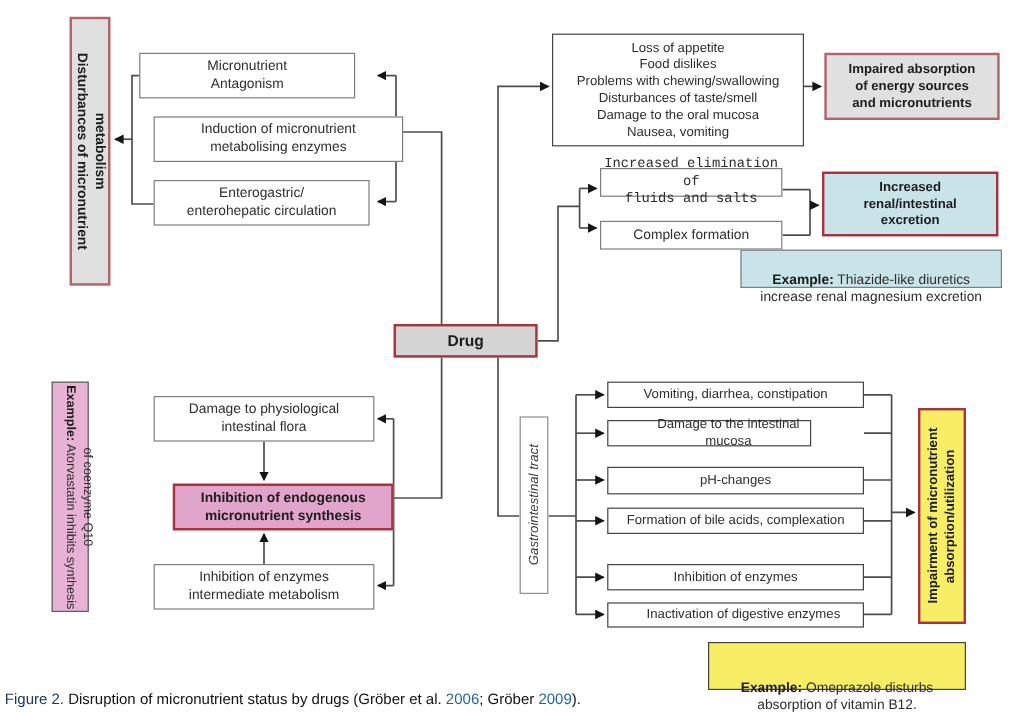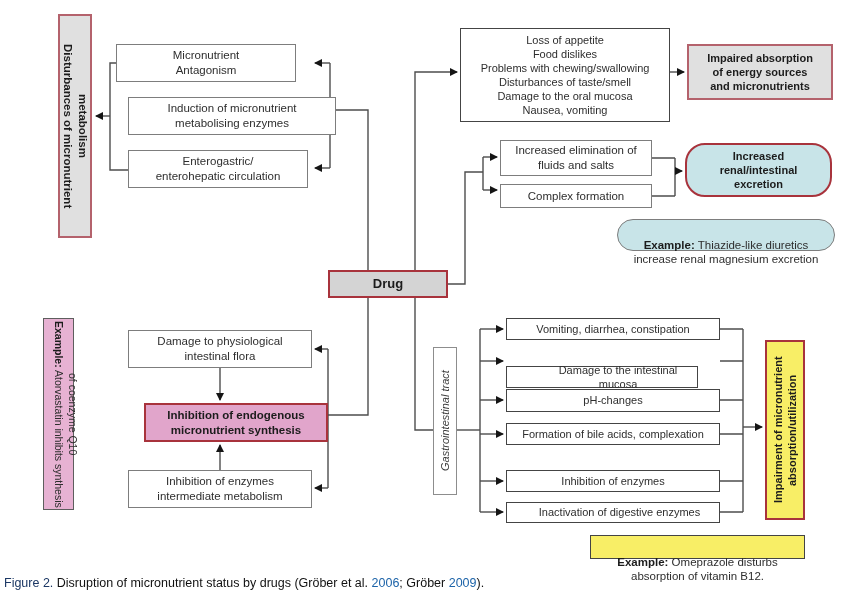--- a/index.html
+++ b/index.html
@@ -15,21 +15,21 @@
     text-align:center;background:#ffffff;
     border:1.5px solid #7d7d7d;
     font-size:11.5px;line-height:1.28;white-space:pre-line;
   }
   .dark-border{border:1.5px solid #444444;}
   .red-thick{border:2.6px solid #A8333C;}
   .red-thin{border:2px solid #B4626C;}
   .bold{font-weight:bold;color:#1c1c1c;}
   .gray-fill{background:#E0E0E0;}
   .drug-fill{background:#D4D4D4;}
-  .cyan-fill{background:#C8E4E8;border-radius:20px;}
+  .cyan-fill{background:#C8E4E8;}
   .pink-fill{background:#E1A5CB;}
   .pink-fill-light{background:#E7B2D3;}
   .yellow-fill{background:#F8EE66;}
   
   .vert-down{writing-mode:vertical-lr;}
   
   .vert-up{writing-mode:vertical-rl;transform:rotate(180deg);}
   .italic{font-style:italic;color:#3a3a3a;}
   .caption{
     position:absolute;left:4px;top:576px;width:700px;z-index:1;
@@ -107,30 +107,30 @@
 Food dislikes
 Problems with chewing/swallowing
 Disturbances of taste/smell
 Damage to the oral mucosa
 Nausea, vomiting</div>
 
   <div class="box gray-fill red-thin bold sm" style="left:687px;top:44px;width:146px;height:56px;">Impaired absorption
 of energy sources
 and micronutrients</div>
 
-  <div class="box" style="left:500px;top:140px;width:152px;height:36px;">Increased elimination of
+  <div class="box" style="left:500px;top:140px;width:152px;height:24px;font-family:Liberation Mono, monospace;">Increased elimination of
 fluids and salts</div>
 
   <div class="box" style="left:500px;top:184px;width:152px;height:24px;">Complex formation</div>
 
   <div class="box cyan-fill red-thick bold sm" style="left:685px;top:143px;width:147px;height:54px;">Increased
 renal/intestinal
 excretion</div>
 
-  <div class="box cyan-fill" style="left:617px;top:219px;width:218px;height:32px;display:block;padding:3px 6px;">
+  <div class="box cyan-fill" style="left:617px;top:208px;width:218px;height:32px;display:block;padding:3px 6px;">
     <span class="bold">Example:</span><span> Thiazide-like diuretics increase renal magnesium excretion</span>
   </div>
 
   <div class="box drug-fill red-thick bold" style="left:328px;top:270px;width:120px;height:28px;font-size:13px;">Drug</div>
 
   <div class="box pink-fill-light vert-down xs" style="left:43px;top:318px;width:31px;height:192px;border-color:#5e5e5e;">
     <span>
       <span class="bold">Example:</span><span> Atorvastatin inhibits synthesis of coenzyme Q10</span>
     </span>
   </div>
@@ -141,34 +141,34 @@
   <div class="box pink-fill red-thick bold" style="left:144px;top:403px;width:184px;height:39px;">Inhibition of endogenous
 micronutrient synthesis</div>
 
   <div class="box" style="left:128px;top:470px;width:184px;height:38px;">Inhibition of enzymes
 intermediate metabolism</div>
 
   <div class="box vert-up italic sm" style="left:433px;top:347px;width:24px;height:148px;border-color:#8d8d8d;">Gastrointestinal tract</div>
 
   <div class="box dark-border sm" style="left:506px;top:318px;width:214px;height:22px;">Vomiting, diarrhea, constipation</div>
 
-  <div class="box dark-border sm" style="left:506px;top:366px;width:192px;height:22px;padding-left:32px;">Damage to the intestinal mucosa</div>
+  <div class="box dark-border sm" style="left:506px;top:350px;width:170px;height:22px;padding-left:32px;">Damage to the intestinal mucosa</div>
 
   <div class="box dark-border sm" style="left:506px;top:389px;width:214px;height:23px;">pH-changes</div>
 
   <div class="box dark-border sm" style="left:506px;top:423px;width:214px;height:22px;">Formation of bile acids, complexation</div>
 
   <div class="box dark-border sm" style="left:506px;top:470px;width:214px;height:22px;">Inhibition of enzymes</div>
 
   <div class="box dark-border sm" style="left:506px;top:502px;width:214px;height:21px;padding-left:13px;">Inactivation of digestive enzymes</div>
 
   <div class="box yellow-fill red-thick vert-up bold sm" style="left:765px;top:340px;width:40px;height:180px;">Impairment of micronutrient
 absorption/utilization</div>
 
-  <div class="box yellow-fill dark-border" style="left:590px;top:535px;width:215px;height:24px;display:block;padding:4px 8px;">
+  <div class="box yellow-fill dark-border" style="left:590px;top:535px;width:215px;height:40px;display:block;padding:16px 8px;">
     <span class="bold">Example:</span><span> Omeprazole disturbs absorption of vitamin B12.</span>
   </div>
 
   <div class="caption">
     <span class="figlabel">Figure 2.</span><span>  Disruption of micronutrient status by drugs (Gröber et al. </span><span class="year">2006</span><span>; Gröber </span><span class="year">2009</span><span>).</span>
   </div>
 
 </div>
 
 </body></html>

